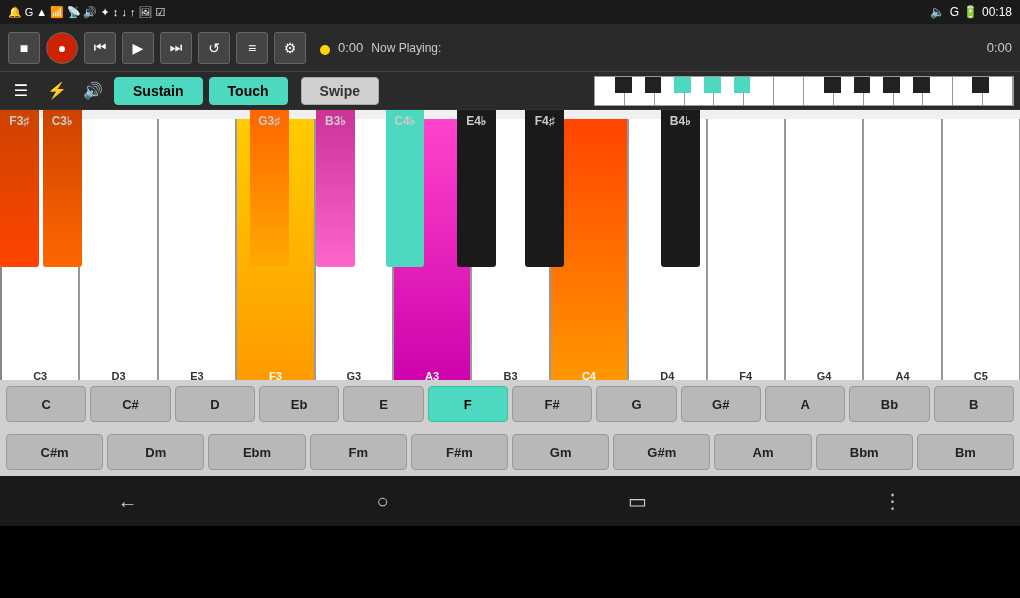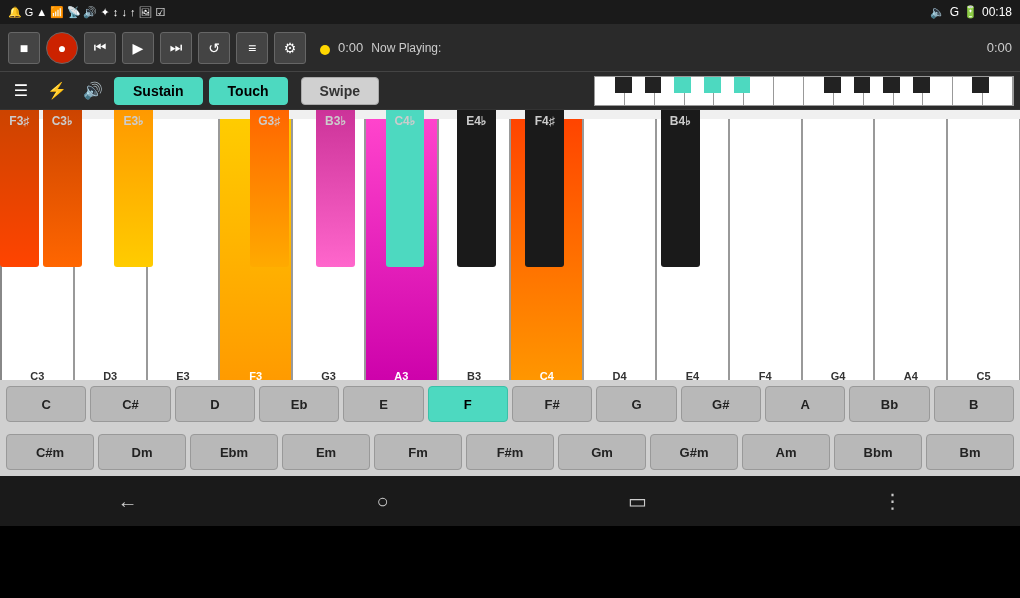--- a/index.html
+++ b/index.html
@@ -366,43 +366,37 @@
     <div class="white-key">
         <span>B3</span>
       </div>
     <div class="white-key red-orange">
         <span>C4</span>
       </div>
     <div class="white-key">
         <span>D4</span>
       </div>
     <div class="white-key">
-        <span>E4</span>
-      </div>
-    <div class="white-key">
         <span>F4</span>
       </div>
     <div class="white-key">
         <span>G4</span>
       </div>
     <div class="white-key">
         <span>A4</span>
       </div>
     <div class="white-key">
         <span>C5</span>
       </div>
   </div>
 
   <div class="black-key orange-black" style="left:4.2%">
       <span class="key-note-label">C3♭</span>
     </div>
 
-  <div class="black-key yellow-black" style="left:11.2%">
-      <span class="key-note-label">E3♭</span>
-    </div>
 
   <div class="black-key" style="background:linear-gradient(to bottom,#cc4400,#ff4400)">
       <span class="key-note-label">F3♯</span>
     </div>
 
   <div class="black-key" style="background:linear-gradient(to bottom,#ff6600,#ffaa00);left:24.5%">
       <span class="key-note-label">G3♯</span>
     </div>
 
   <div class="black-key pink-black" style="left:31.0%">
@@ -439,21 +433,20 @@
   <div class="chord-btn">G#</div>
   <div class="chord-btn">A</div>
   <div class="chord-btn">Bb</div>
   <div class="chord-btn">B</div>
 </div>
 
 <div id="minor-chord-row">
   <div class="minor-chord-btn">C#m</div>
   <div class="minor-chord-btn">Dm</div>
   <div class="minor-chord-btn">Ebm</div>
-  <div class="minor-chord-btn">Em</div>
   <div class="minor-chord-btn">Fm</div>
   <div class="minor-chord-btn">F#m</div>
   <div class="minor-chord-btn">Gm</div>
   <div class="minor-chord-btn">G#m</div>
   <div class="minor-chord-btn">Am</div>
   <div class="minor-chord-btn">Bbm</div>
   <div class="minor-chord-btn">Bm</div>
 </div>
 
 <div id="bottom-nav">

